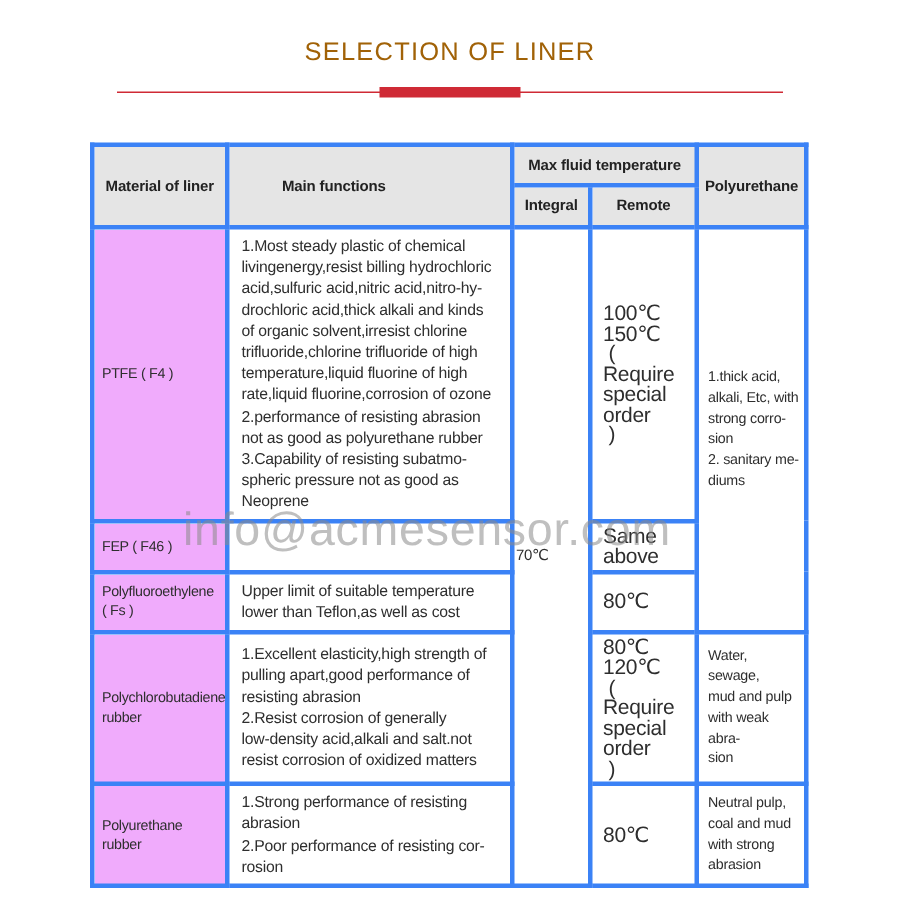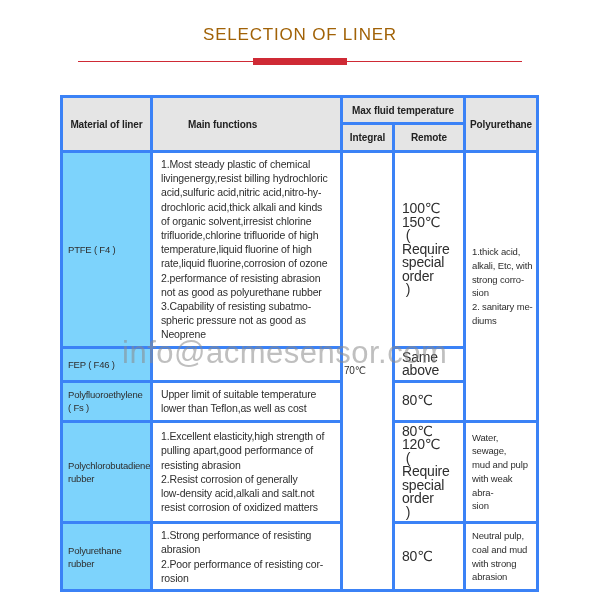--- a/index.html
+++ b/index.html
@@ -54,21 +54,21 @@
   tr.hr2 { height:28px; }
   th.th-left { text-align:left; padding-left:35px; }
 
   td {
     vertical-align:middle;
     white-space:pre-line;
     font-size:10.5px;
     color:#2e2e2e;
   }
   td.mat {
-    background:#7dd3fc;
+    background:#f0abfc;
     font-size:9.5px;
     letter-spacing:-0.2px;
     line-height:13px;
     padding:2px 2px 2px 5px;
   }
   td.fn {
     letter-spacing:-0.15px;
     line-height:14.2px;
     padding:4px 4px 4px 8px;
   }

